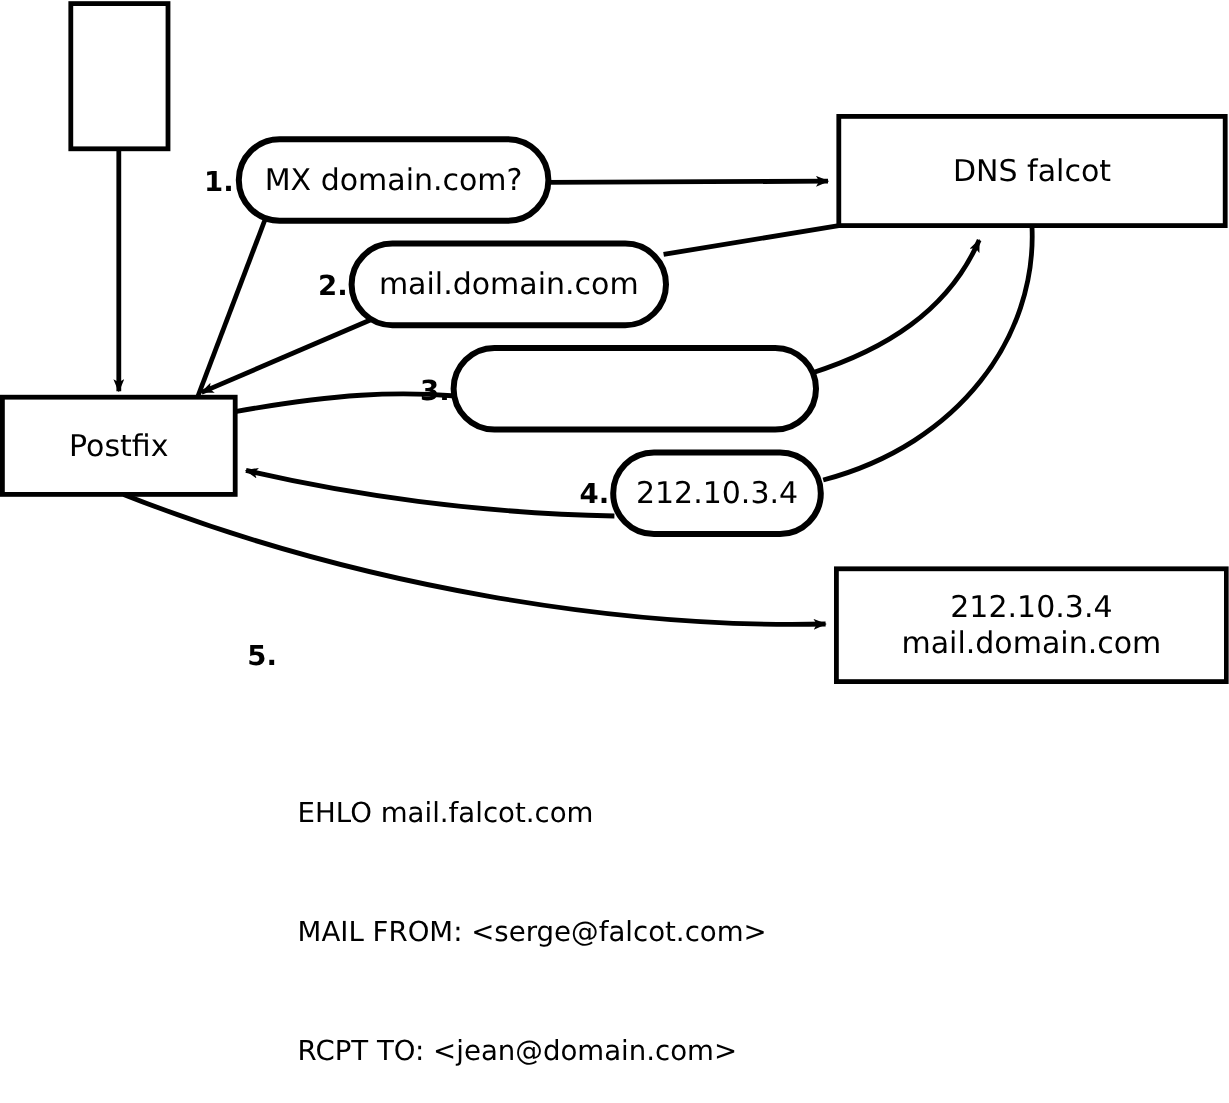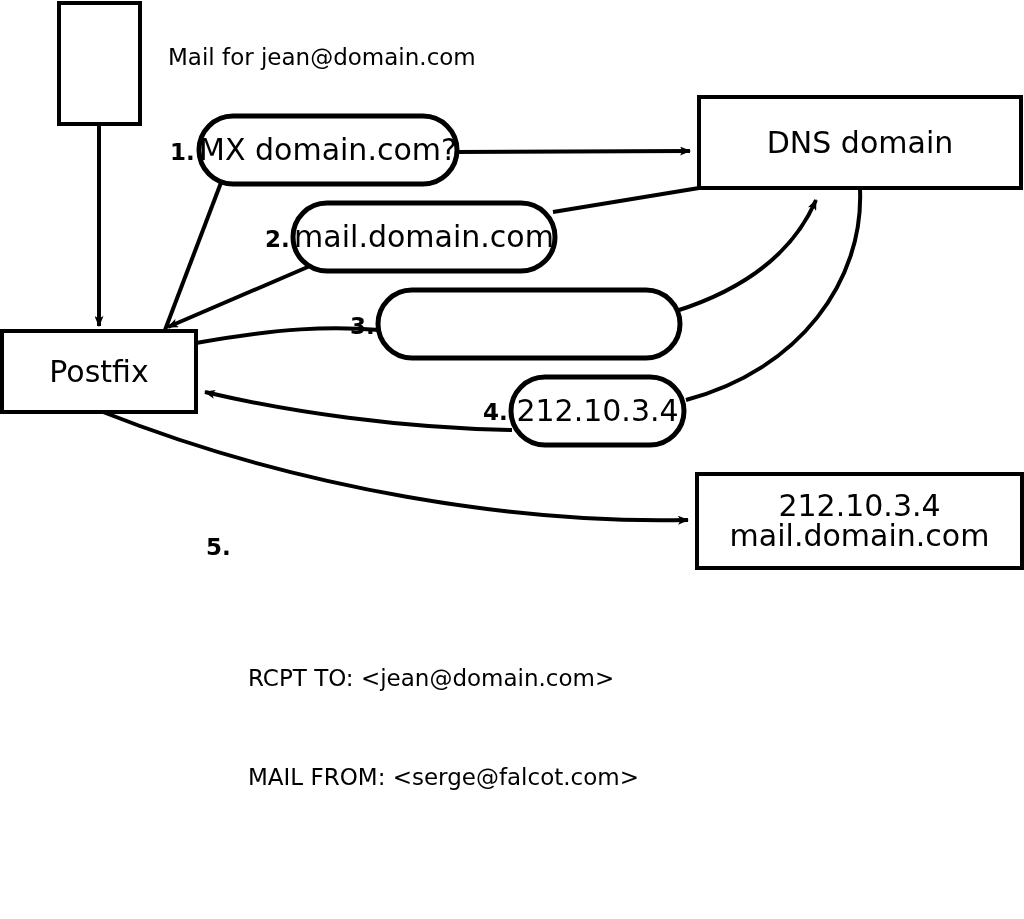--- a/index.html
+++ b/index.html
@@ -25,21 +25,21 @@
     top: 0;
     width: 1024px;
     height: 919px;
   }
   .node-label {
     position: absolute;
     display: flex;
     align-items: center;
     justify-content: center;
     text-align: center;
-    font-size: 30px;
+    font-size: 25px;
     line-height: 30px;
     white-space: pre;
     pointer-events: none;
   }
   .step-num {
     position: absolute;
     font-size: 23px;
     font-weight: bold;
     line-height: 1;
   }
@@ -97,45 +97,45 @@
 
     <rect x="199" y="116" width="258" height="68" rx="34" ry="34" fill="#ffffff" stroke="#000000" stroke-width="5"></rect>
 
     <rect x="293" y="203" width="262" height="68" rx="34" ry="34" fill="#ffffff" stroke="#000000" stroke-width="5"></rect>
 
     <rect x="378" y="290" width="302" height="68" rx="34" ry="34" fill="#ffffff" stroke="#000000" stroke-width="5"></rect>
 
     <rect x="511" y="377" width="173" height="68" rx="34" ry="34" fill="#ffffff" stroke="#000000" stroke-width="5"></rect>
   </svg>
 
-  <div class="free-text" style="left:168px; top:46px;">Mail for jean@domain.com</div>
 
   <div class="node-label" style="left:2px; top:331px; width:194px; height:81px;">Postfix</div>
 
-  <div class="node-label" style="left:699px; top:97px; width:322px; height:91px;">DNS domain</div>
+  <div class="node-label" style="left:699px; top:97px; width:322px; height:91px;">DNS falcot</div>
 
   <div class="node-label" style="left:697px; top:474px; width:325px; height:94px; flex-direction:column;">
     <span>212.10.3.4</span>
     <span>mail.domain.com</span>
   </div>
 
   <div class="step-num" style="left:170px; top:141px;">1.</div>
   <div class="step-num" style="left:265px; top:228px;">2.</div>
   <div class="step-num" style="left:350px; top:315px;">3.</div>
   <div class="step-num" style="left:483px; top:401px;">4.</div>
   <div class="step-num" style="left:206px; top:536px;">5.</div>
 
   <div class="node-label" style="left:199px; top:116px; width:258px; height:68px;">MX domain.com?</div>
   <div class="node-label" style="left:293px; top:203px; width:262px; height:68px;">mail.domain.com</div>
   <div class="node-label" style="left:511px; top:377px; width:173px; height:68px;">212.10.3.4</div>
 
 
   <div class="smtp-block">
+    <span class="smtp-line">EHLO mail.falcot.com</span>
+    <span class="smtp-line">MAIL FROM: &lt;serge@falcot.com&gt;</span>
     <span class="smtp-line">RCPT TO: &lt;jean@domain.com&gt;</span>
-    <span class="smtp-line">MAIL FROM: &lt;serge@falcot.com&gt;</span>
     
     
     
     
     
     
     
   </div>
 
 </div>

